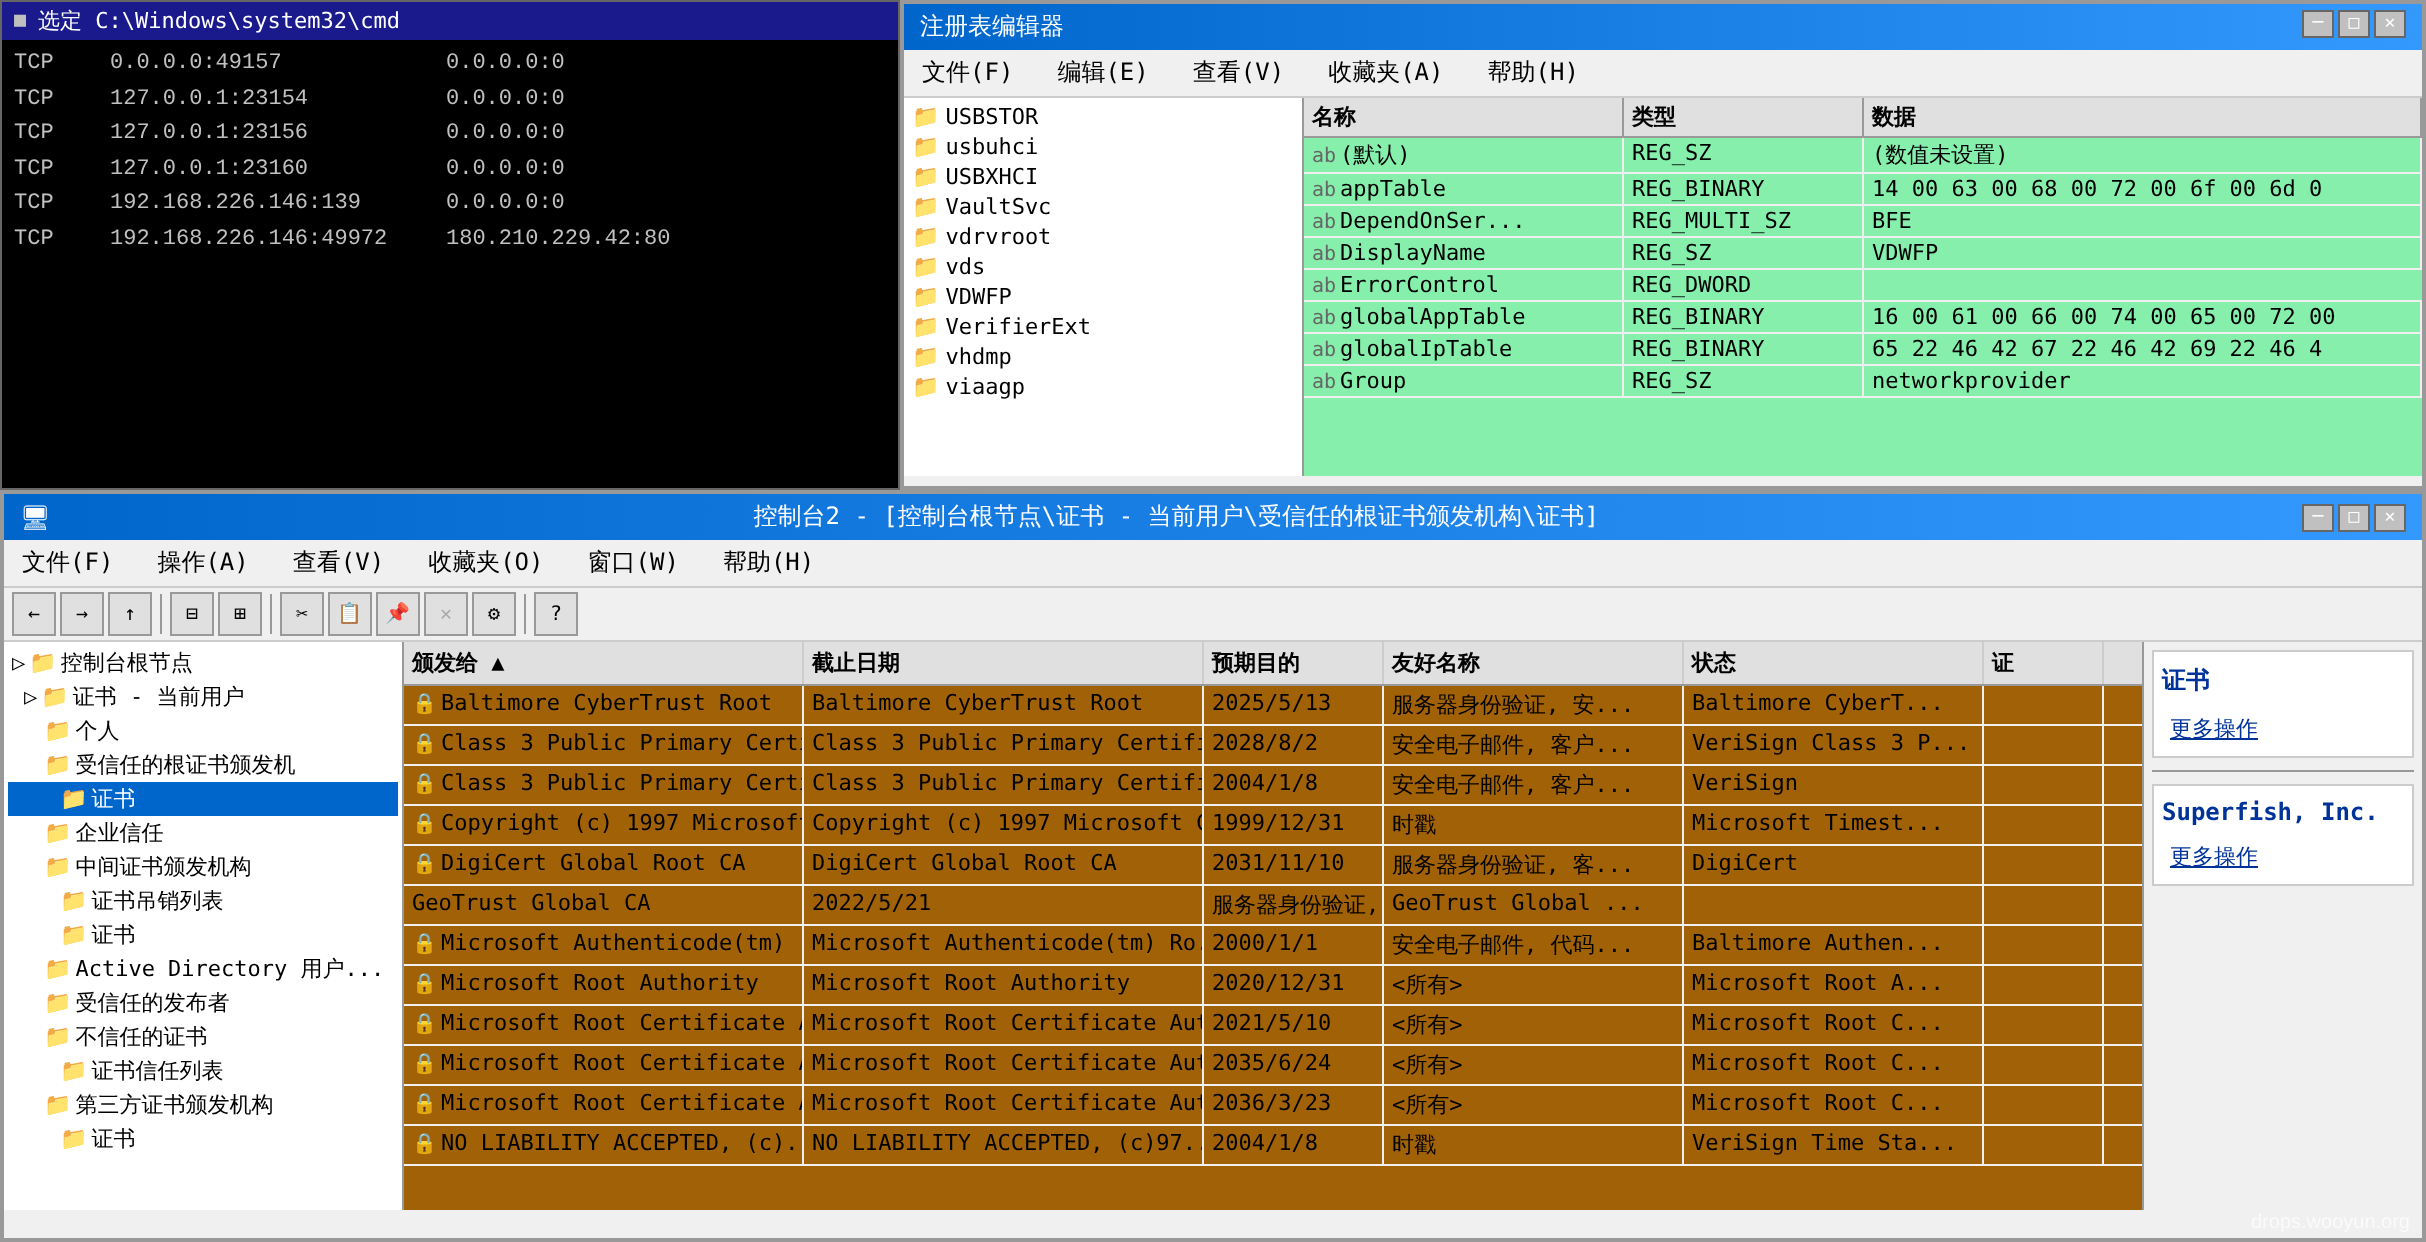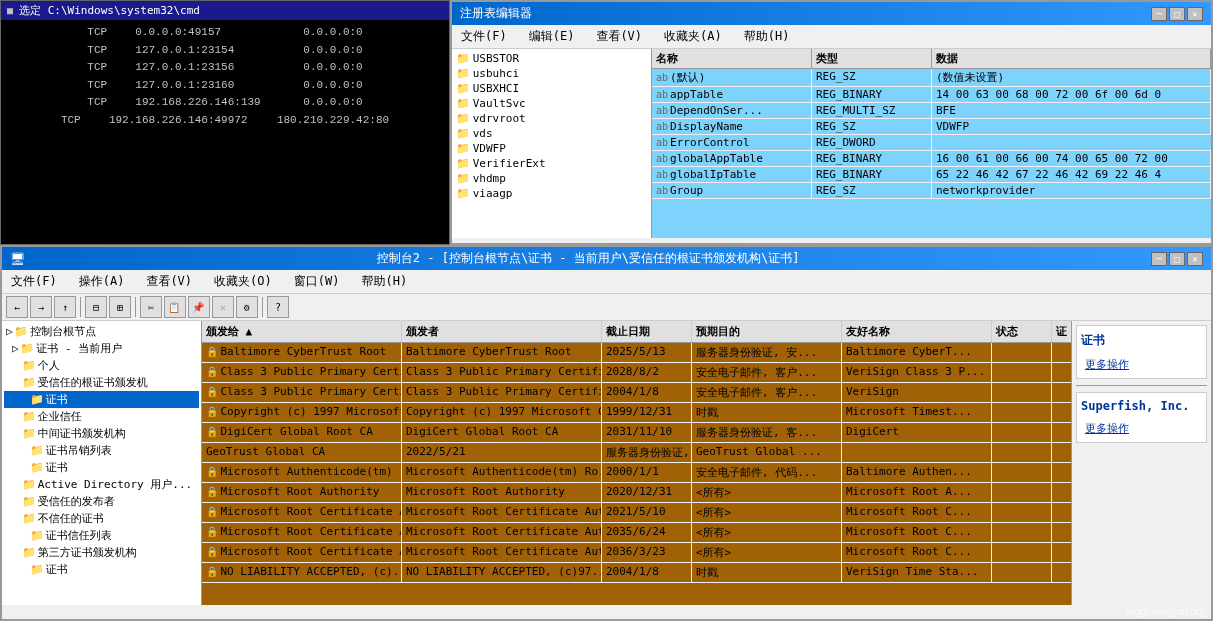--- a/index.html
+++ b/index.html
@@ -25,21 +25,21 @@
       gap: 6px;
     }
     .cmd-icon { color: #c0c0c0; font-size: 10px; }
     .cmd-content {
       padding: 4px 6px;
       font-size: 11px;
       line-height: 1.6;
       color: #c0c0c0;
       font-family: 'Consolas', 'Courier New', monospace;
     }
-    .cmd-row { display: flex; gap: 8px; justify-content: center; }
+    .cmd-row { display: flex; gap: 8px; }
     .cmd-col1 { color: #c0c0c0; min-width: 40px; }
     .cmd-col2 { color: #c0c0c0; min-width: 160px; }
     .cmd-col3 { color: #c0c0c0; }
 
     
     .reg-window {
       position: absolute;
       top: 0; left: 450px;
       width: 763px;
       height: 245px;
@@ -47,21 +47,20 @@
       border: 2px solid #999;
     }
     .reg-titlebar {
       background: linear-gradient(to right, #0066cc, #3399ff);
       color: white;
       padding: 3px 8px;
       font-size: 12px;
       text-align: center;
       display: flex;
       justify-content: space-between;
-      align-items: center;
     }
     .window-buttons { display: flex; gap: 2px; }
     .win-btn {
       width: 16px; height: 14px;
       background: #c0c0c0;
       border: 1px solid #666;
       font-size: 9px;
       display: flex; align-items: center; justify-content: center;
       cursor: pointer;
     }
@@ -82,21 +81,21 @@
       border-right: 1px solid #999;
       overflow: hidden;
       padding: 2px;
       background: white;
       font-size: 11px;
     }
     .reg-tree-item { padding: 1px 2px; display: flex; align-items: center; gap: 3px; cursor: pointer; }
     .folder-icon { color: #FFD700; font-size: 11px; }
     .reg-detail {
       flex: 1;
-      background: #7dd3fc;
+      background: #86efac;
       overflow: hidden;
     }
     .reg-detail-header {
       display: grid;
       grid-template-columns: 160px 120px 1fr;
       background: #e0e0e0;
       border-bottom: 1px solid #999;
       font-size: 11px;
       font-weight: bold;
     }
@@ -506,21 +505,20 @@
         </div>
         <div class="tree-item tree-indent-3">
           <span></span>
           <span>📁</span>
           <span>证书</span>
         </div>
       </div>
     <div class="mmc-main">
       <div class="cert-table-header">
         <div>颁发给 ▲</div>
-        <div>颁发者</div>
         <div>截止日期</div>
         <div>预期目的</div>
         <div>友好名称</div>
         <div>状态</div>
         <div>证</div>
 
       </div>
       <div id="cert-rows">
           <div class="cert-table-row">
     <div><span class="cert-icon">🔒</span>Baltimore CyberTrust Root</div>

